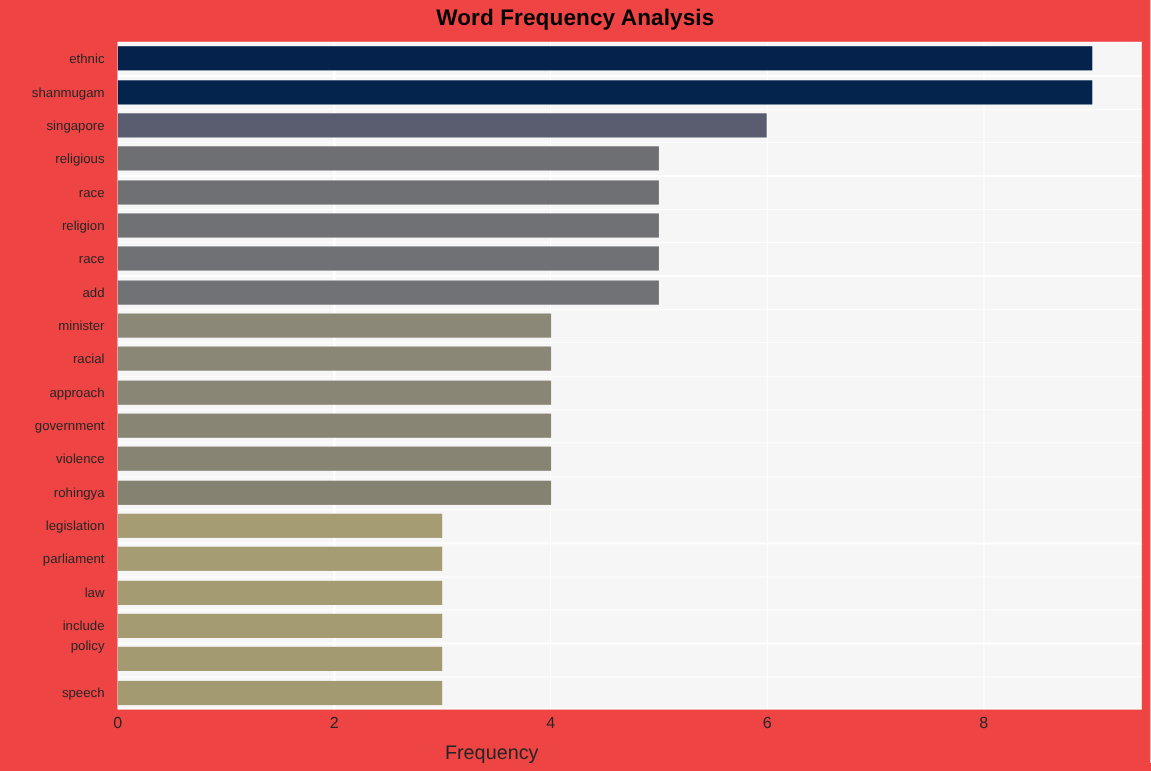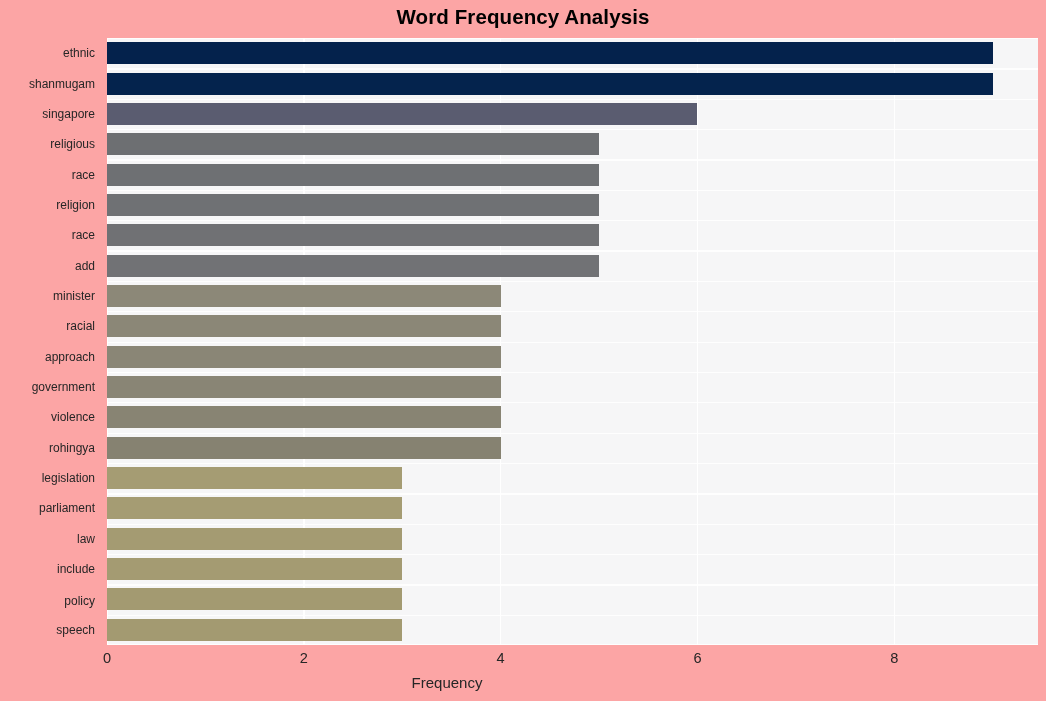--- a/index.html
+++ b/index.html
@@ -12,21 +12,21 @@
     height: 701px;
     overflow: hidden;
     font-family: "Liberation Sans", sans-serif;
     -webkit-font-smoothing: antialiased;
   }
 
   #chart-root {
     position: relative;
     width: 1046px;
     height: 701px;
-    background: #fca5a5;
+    background: #ef4444;
   }
 
   
   .chart-title {
     position: absolute;
     left: 0;
     top: 5px;
     width: 1046px;
     text-align: center;
     font-size: 20.5px;
@@ -117,21 +117,21 @@
     line-height: 20px;
   }
 
   
   .xaxis-title {
     position: absolute;
     left: 0;
     top: 674px;
     width: 894px;
     text-align: center;
-    font-size: 15px;
+    font-size: 18px;
     color: #262626;
     font-family: "Liberation Sans", sans-serif;
   }
 </style>
 </head>
 <body>
 
 <div id="chart-root">
 
   <div class="chart-title" style="color: rgb(0, 0, 0);">Word Frequency Analysis</div>
@@ -197,21 +197,21 @@
       <div class="ylabel" style="top: 246.975px; color: rgb(38, 38, 38);">minister</div>
       <div class="ylabel" style="top: 277.325px; color: rgb(38, 38, 38);">racial</div>
       <div class="ylabel" style="top: 307.675px; color: rgb(38, 38, 38);">approach</div>
       <div class="ylabel" style="top: 338.025px; color: rgb(38, 38, 38);">government</div>
       <div class="ylabel" style="top: 368.375px; color: rgb(38, 38, 38);">violence</div>
       <div class="ylabel" style="top: 398.725px; color: rgb(38, 38, 38);">rohingya</div>
       <div class="ylabel" style="top: 429.075px; color: rgb(38, 38, 38);">legislation</div>
       <div class="ylabel" style="top: 459.425px; color: rgb(38, 38, 38);">parliament</div>
       <div class="ylabel" style="top: 489.775px; color: rgb(38, 38, 38);">law</div>
       <div class="ylabel" style="top: 520.125px; color: rgb(38, 38, 38);">include</div>
-      <div class="ylabel" style="top: 552px; color: rgb(38, 38, 38);">policy</div>
+      <div class="ylabel" style="top: 538px; color: rgb(38, 38, 38);">policy</div>
       <div class="ylabel" style="top: 580.825px; color: rgb(38, 38, 38);">speech</div>
     </div>
 
   <div class="xticks-layer" id="xticks-layer">
       <div class="xtick" style="left: 107px; color: rgb(38, 38, 38);">0</div>
       <div class="xtick" style="left: 303.829px; color: rgb(38, 38, 38);">2</div>
       <div class="xtick" style="left: 500.658px; color: rgb(38, 38, 38);">4</div>
       <div class="xtick" style="left: 697.486px; color: rgb(38, 38, 38);">6</div>
       <div class="xtick" style="left: 894.315px; color: rgb(38, 38, 38);">8</div>
     </div>

